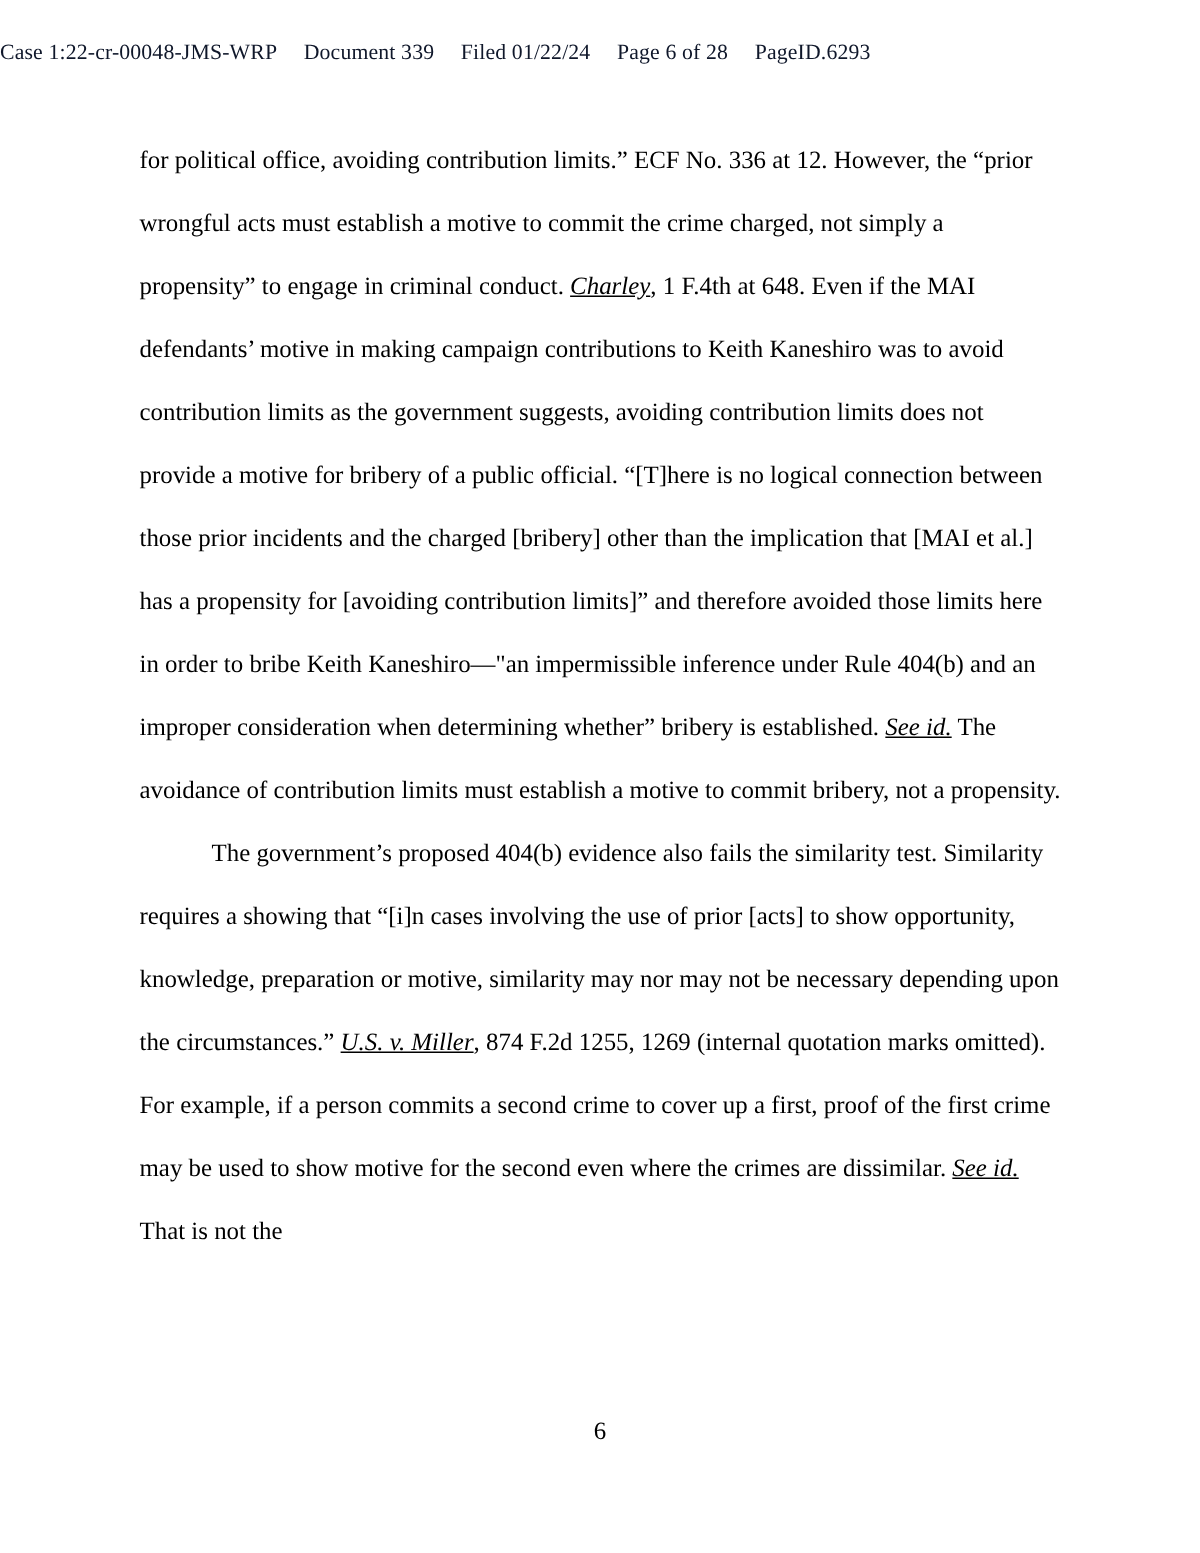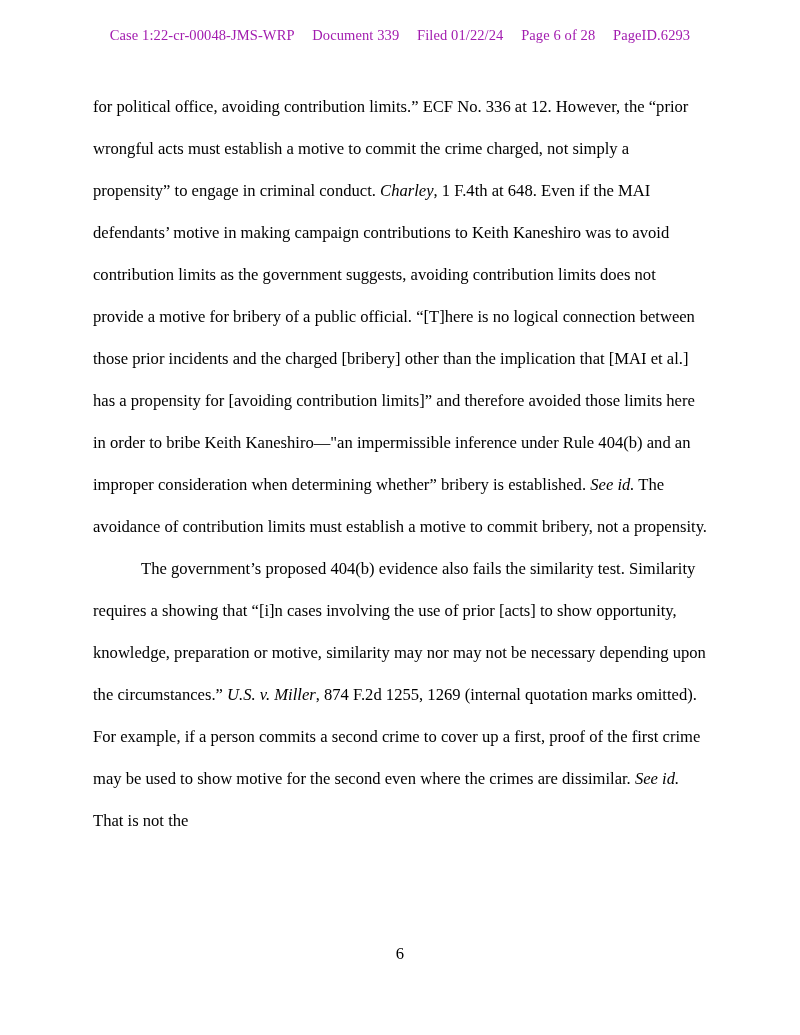--- a/index.html
+++ b/index.html
@@ -20,22 +20,21 @@
     height: 1035px;
     position: relative;
     background: #ffffff;
     box-sizing: border-box;
   }
   .header-stamp {
     position: absolute;
     top: 27px;
     left: 0;
     width: 800px;
-    text-align: center;
-    color: #a21caf;
+    color: #0f172a;
     font-family: "Liberation Serif", serif;
     font-size: 14.5px;
     letter-spacing: 0.1px;
     white-space: nowrap;
   }
   .header-stamp span {
     margin-right: 14px;
   }
   .header-stamp span:last-child {
     margin-right: 0;
@@ -51,20 +50,21 @@
   }
   .body-text p {
     margin: 0;
     text-indent: 0;
   }
   .body-text p.indented {
     text-indent: 48px;
   }
   .body-text i {
     font-style: italic;
+    text-decoration: underline;
   }
   .page-number {
     position: absolute;
     top: 944px;
     left: 0;
     width: 800px;
     text-align: center;
     font-size: 16.6px;
   }
 </style>

